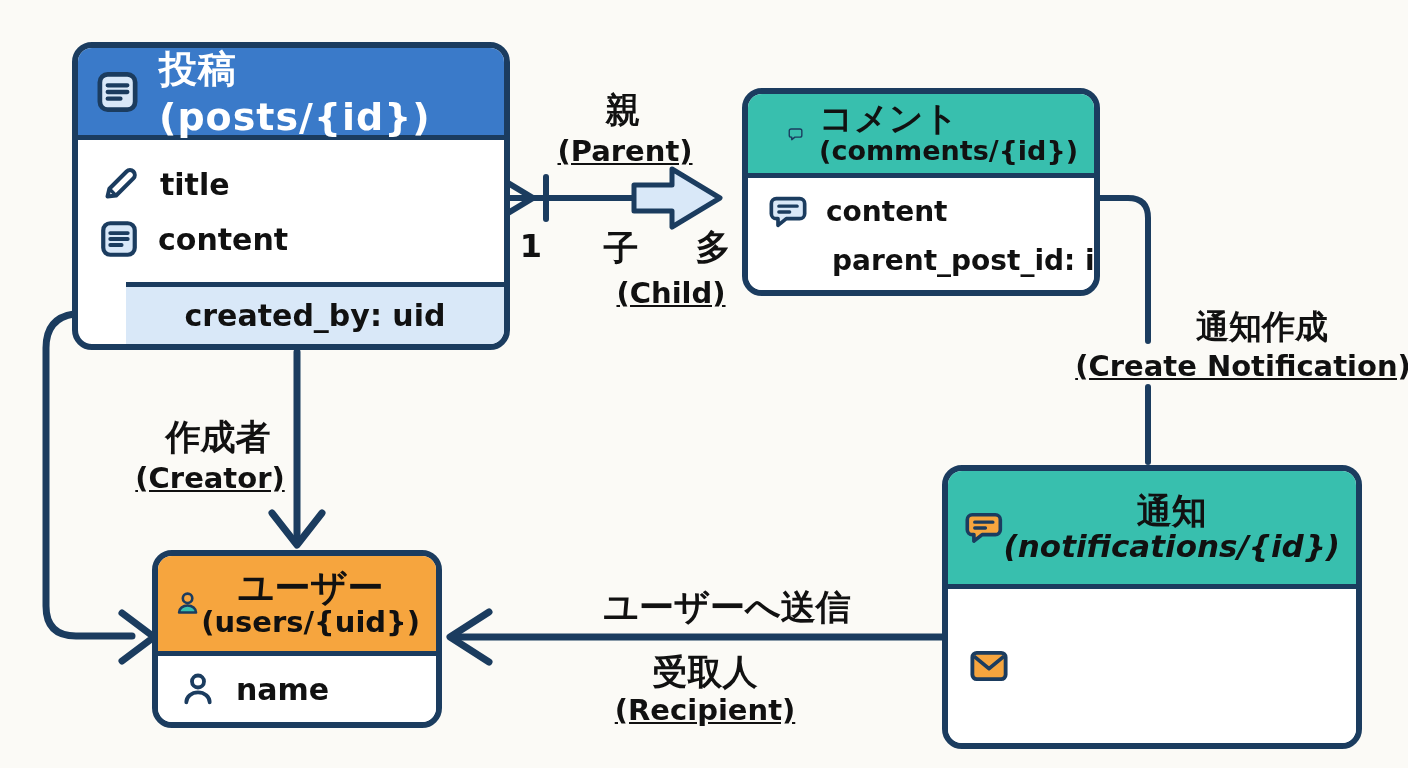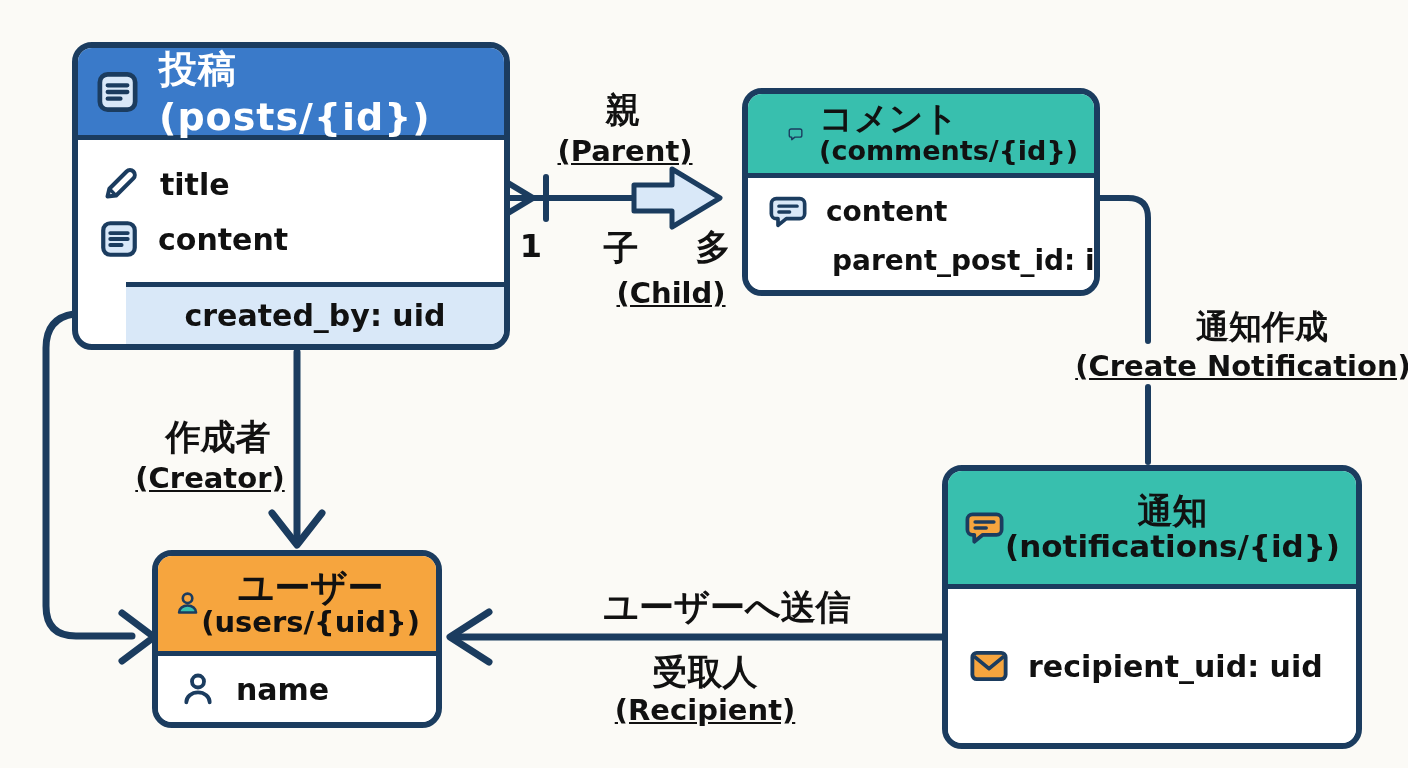--- a/index.html
+++ b/index.html
@@ -163,32 +163,31 @@
   </div>
 
   <div class="entity" style="left:942px;top:465px;width:420px;height:284px;">
     <div class="entity-header hdr-teal" style="height:118px;">
       <svg width="64" height="64" viewBox="0 0 24 24">
         <path d="M5 4 H19 A3 3 0 0 1 22 7 V13 A3 3 0 0 1 19 16 H11 L6 20 V16 H5 A3 3 0 0 1 2 13 V7 A3 3 0 0 1 5 4 Z" fill="#f6a53e" stroke="#1b3c5f" stroke-width="2.2" stroke-linejoin="round"></path>
         <path d="M6.5 8.5 H17.5 M6.5 12 H13" stroke="#1b3c5f" stroke-width="2" stroke-linecap="round"></path>
       </svg>
       <div class="hdr-title" style="flex:1;text-align:center;">
         <div class="t-main" style="font-size:35px;">通知</div>
-        <div class="t-path" style="font-size:31px;">(notifications/{id})</div>
+        <div class="t-path" style="font-size:31px;font-style:italic;">(notifications/{id})</div>
       </div>
     </div>
     <div class="entity-body">
       <div class="field-row">
         <span class="f-icon">
           <svg width="42" height="42" viewBox="0 0 24 24">
             <rect x="2.5" y="4.5" width="19" height="15" rx="2.5" fill="#f6a53e" stroke="#1b3c5f" stroke-width="2.2"></rect>
             <path d="M3.5 6.5 L12 13.5 L20.5 6.5" fill="none" stroke="#1b3c5f" stroke-width="2.2" stroke-linejoin="round"></path>
           </svg>
         </span>
-        <span class="f-label">recipient_uid: uid</span>
       </div>
     </div>
   </div>
 
   <div class="entity" style="left:152px;top:550px;width:290px;height:178px;">
     <div class="entity-header hdr-orange" style="height:100px;">
       <svg width="58" height="58" viewBox="0 0 24 24">
         <circle cx="12" cy="7" r="4.2" fill="#f6a53e" stroke="#1b3c5f" stroke-width="2.3"></circle>
         <path d="M4.5 19.5 A7.5 6.2 0 0 1 19.5 19.5 Z" fill="#38bfae" stroke="#1b3c5f" stroke-width="2.3" stroke-linejoin="round"></path>
       </svg>

